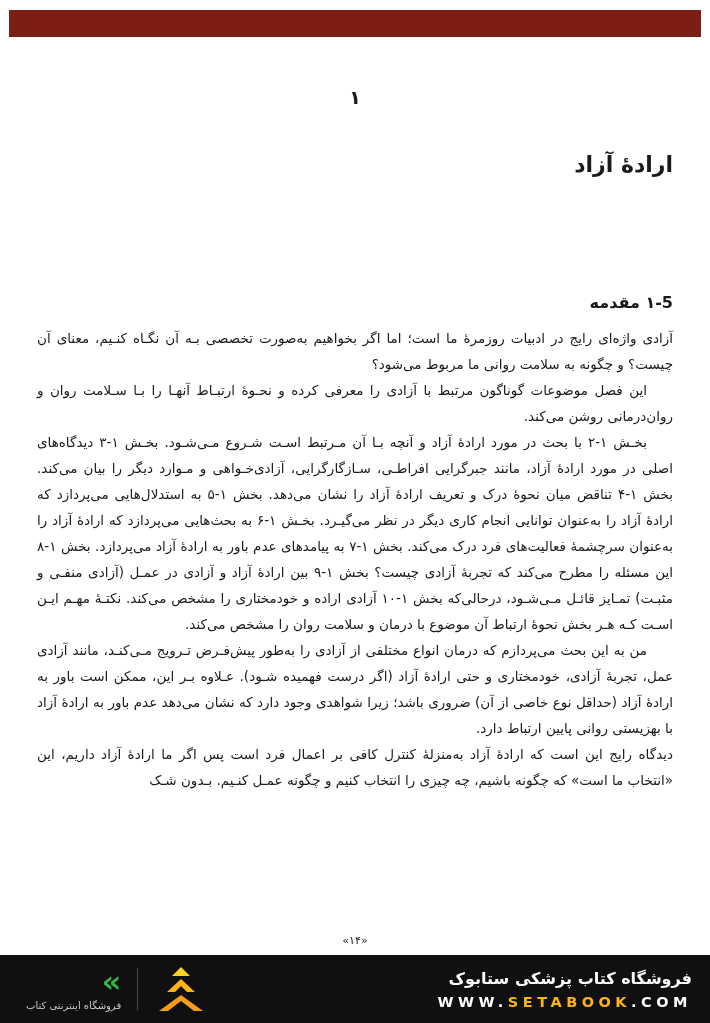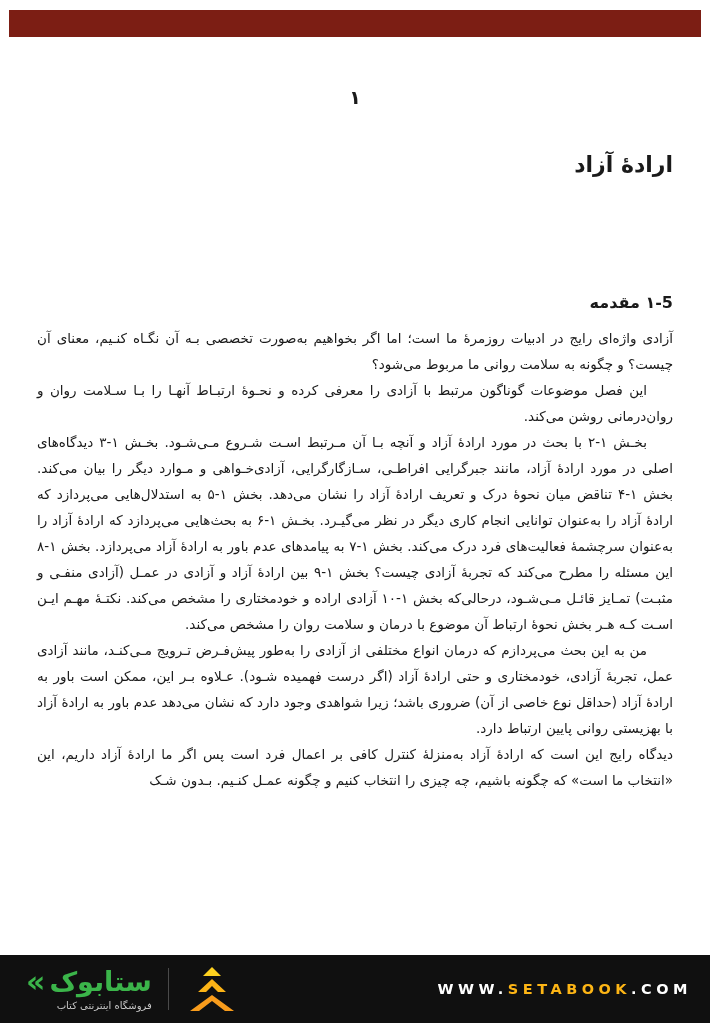--- a/index.html
+++ b/index.html
@@ -125,40 +125,41 @@
       <p class="para indent">این فصل موضوعات گوناگون مرتبط با آزادی را معرفی کرده و نحـوۀ ارتبـاط آنهـا را بـا سـلامت روان و روان‌درمانی روشن می‌کند.</p>
       <p class="para indent">بخـش ۱-۲ با بحث در مورد ارادۀ آزاد و آنچه بـا آن مـرتبط اسـت شـروع مـی‌شـود. بخـش ۱-۳ دیدگاه‌های اصلی در مورد ارادۀ آزاد، مانند جبرگرایی افراطـی، سـازگارگرایی، آزادی‌خـواهی و مـوارد دیگر را بیان می‌کند. بخش ۱-۴ تناقض میان نحوۀ درک و تعریف ارادۀ آزاد را نشان می‌دهد. بخش ۱-۵ به استدلال‌هایی می‌پردازد که ارادۀ آزاد را به‌عنوان توانایی انجام کاری دیگر در نظر می‌گیـرد. بخـش ۱-۶ به بحث‌هایی می‌پردازد که ارادۀ آزاد را به‌عنوان سرچشمۀ فعالیت‌های فرد درک می‌کند. بخش ۱-۷ به پیامدهای عدم باور به ارادۀ آزاد می‌پردازد. بخش ۱-۸ این مسئله را مطرح می‌کند که تجربۀ آزادی چیست؟ بخش ۱-۹ بین ارادۀ آزاد و آزادی در عمـل (آزادی منفـی و مثبـت) تمـایز قائـل مـی‌شـود، درحالی‌که بخش ۱-۱۰ آزادی اراده و خودمختاری را مشخص می‌کند. نکتـۀ مهـم ایـن اسـت کـه هـر بخش نحوۀ ارتباط آن موضوع با درمان و سلامت روان را مشخص می‌کند.</p>
       <p class="para indent">من به این بحث می‌پردازم که درمان انواع مختلفی از آزادی را به‌طور پیش‌فـرض تـرویج مـی‌کنـد، مانند آزادی عمل، تجربۀ آزادی، خودمختاری و حتی ارادۀ آزاد (اگر درست فهمیده شـود). عـلاوه بـر این، ممکن است باور به ارادۀ آزاد (حداقل نوع خاصی از آن) ضروری باشد؛ زیرا شواهدی وجود دارد که نشان می‌دهد عدم باور به ارادۀ آزاد با بهزیستی روانی پایین ارتباط دارد.</p>
     </section>
 
     <section>
       <p class="para">دیدگاه رایج این است که ارادۀ آزاد به‌منزلۀ کنترل کافی بر اعمال فرد است پس اگر ما ارادۀ آزاد داریم، این «انتخاب ما است» که چگونه باشیم، چه چیزی را انتخاب کنیم و چگونه عمـل کنـیم. بـدون شـک</p>
     </section>
   </main>
 
+  <div class="page-number">«۱۴»</div>
 
   <footer class="footer">
 
     <div class="logo-group">
       <div class="logo-text-block">
         <div class="logo-word">
           <span class="logo-chev">«</span>
-            <span>ستابوک</span>
         </div>
         <div class="logo-sub">فروشگاه اینترنتی کتاب</div>
       </div>
       <div class="logo-divider"></div>
       <svg class="pyramid" width="54" height="46" viewBox="0 0 54 46" aria-hidden="true">
         <polygon points="27,1 36,10 18,10" fill="#ffd21f"></polygon>
         <polygon points="27,13 41,26 33,26 27,20 21,26 13,26" fill="#fcb316"></polygon>
         <polygon points="27,29 49,45 40,45 27,35 14,45 5,45" fill="#f89c1c"></polygon>
       </svg>
     </div>
 
     <div class="footer-right">
+      <div class="store-name">فروشگاه کتاب پزشکی ستابوک</div>
       <div class="website">
         <span class="w-white">WWW.</span><span class="w-brand">SETABOOK</span><span class="w-white">.COM</span>
       </div>
     </div>
 
   </footer>
 
 </div>
 
 </body></html>

